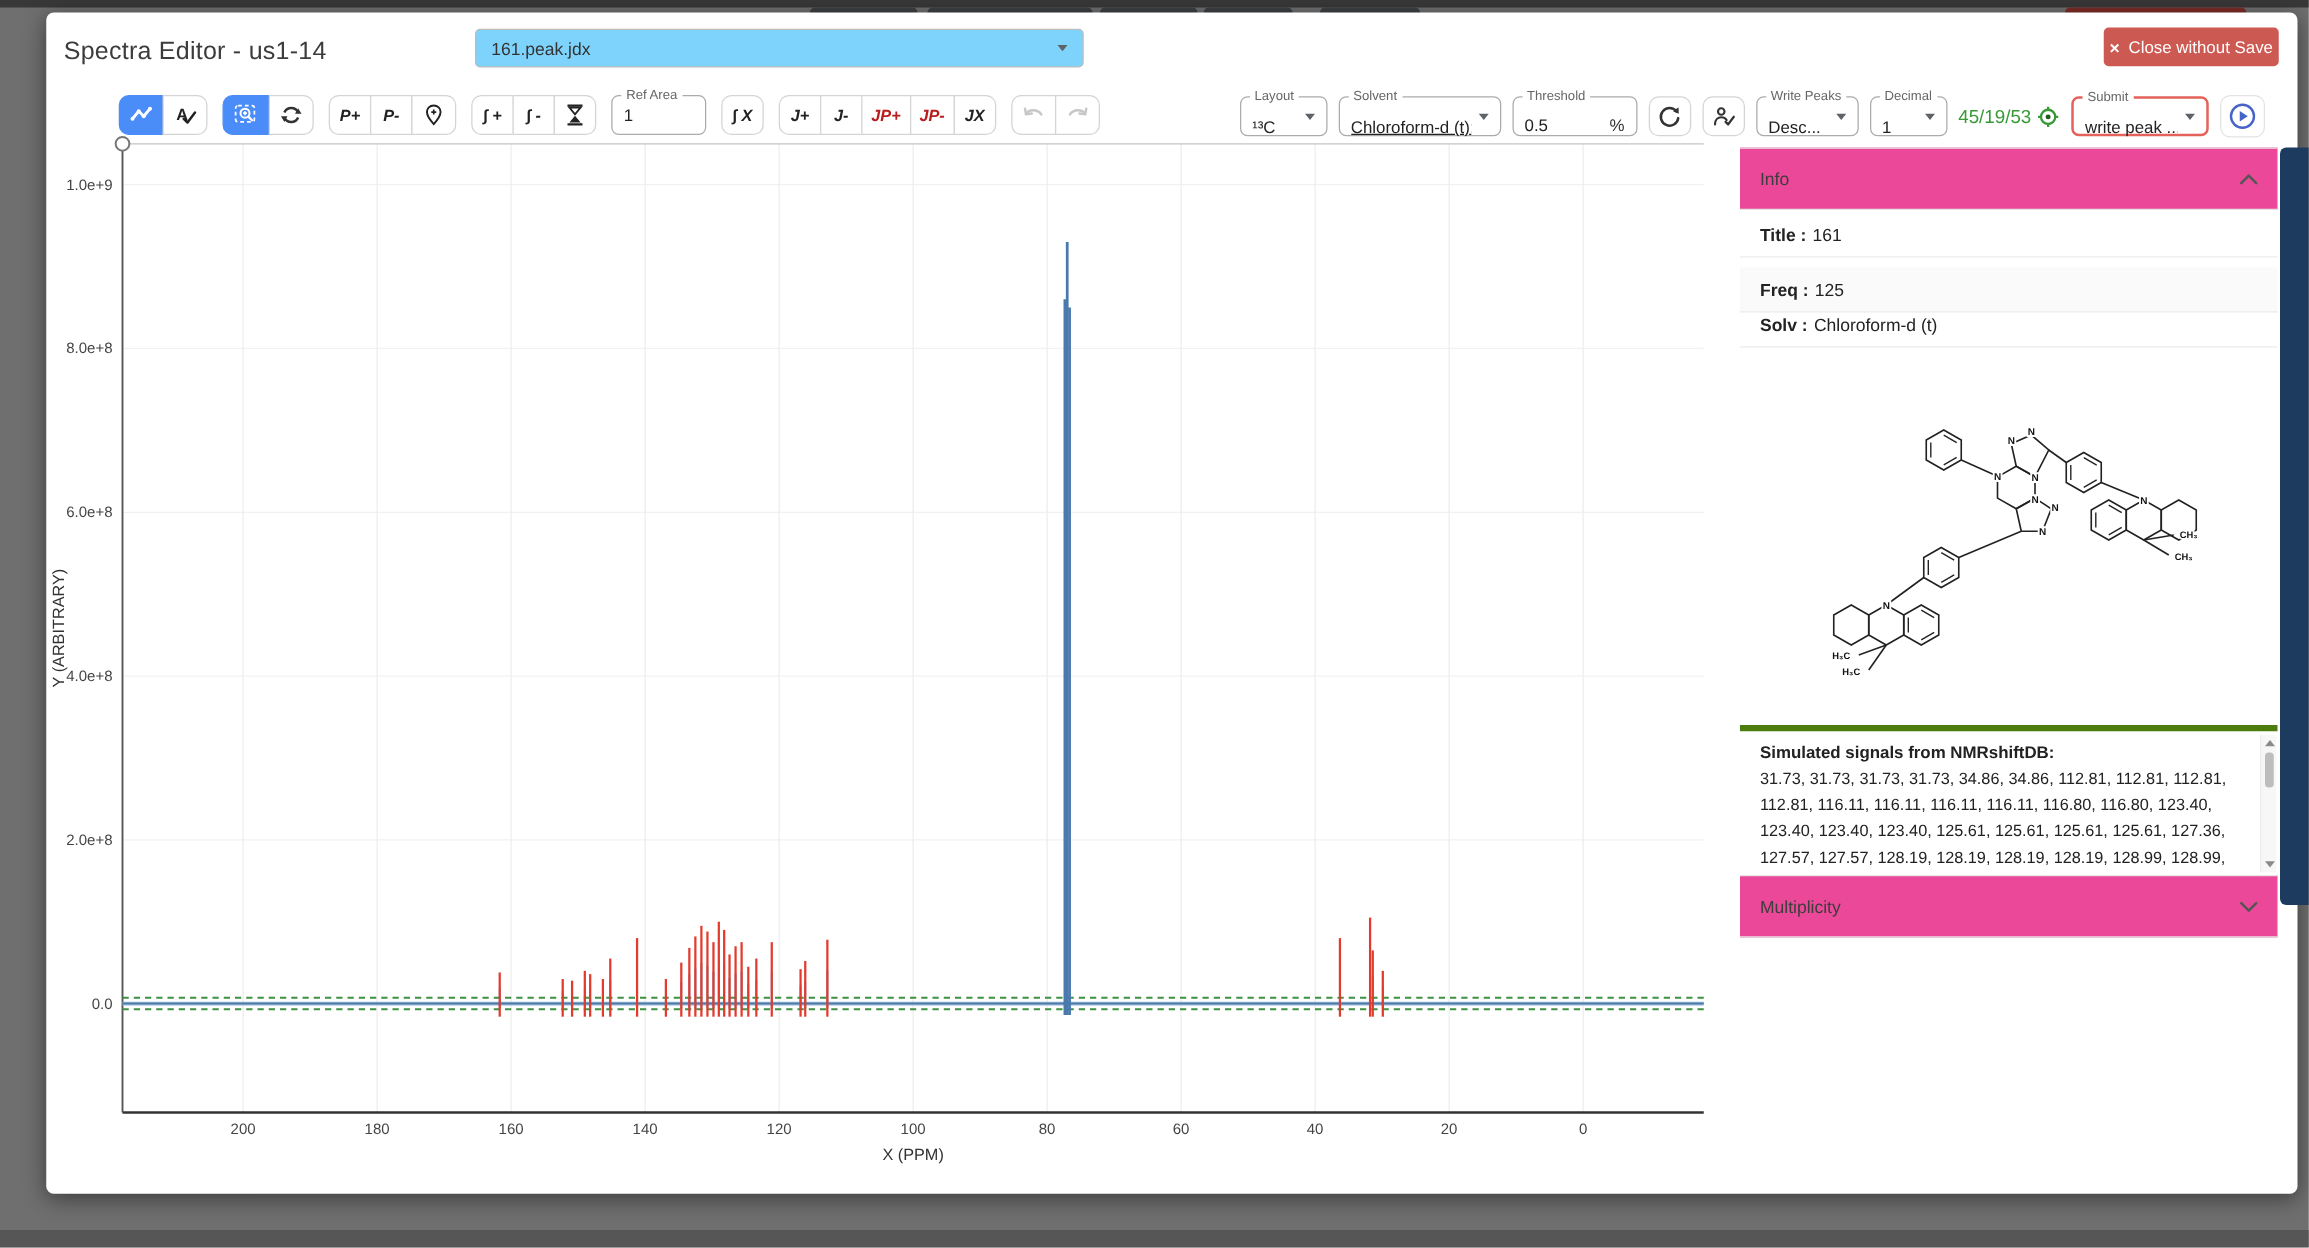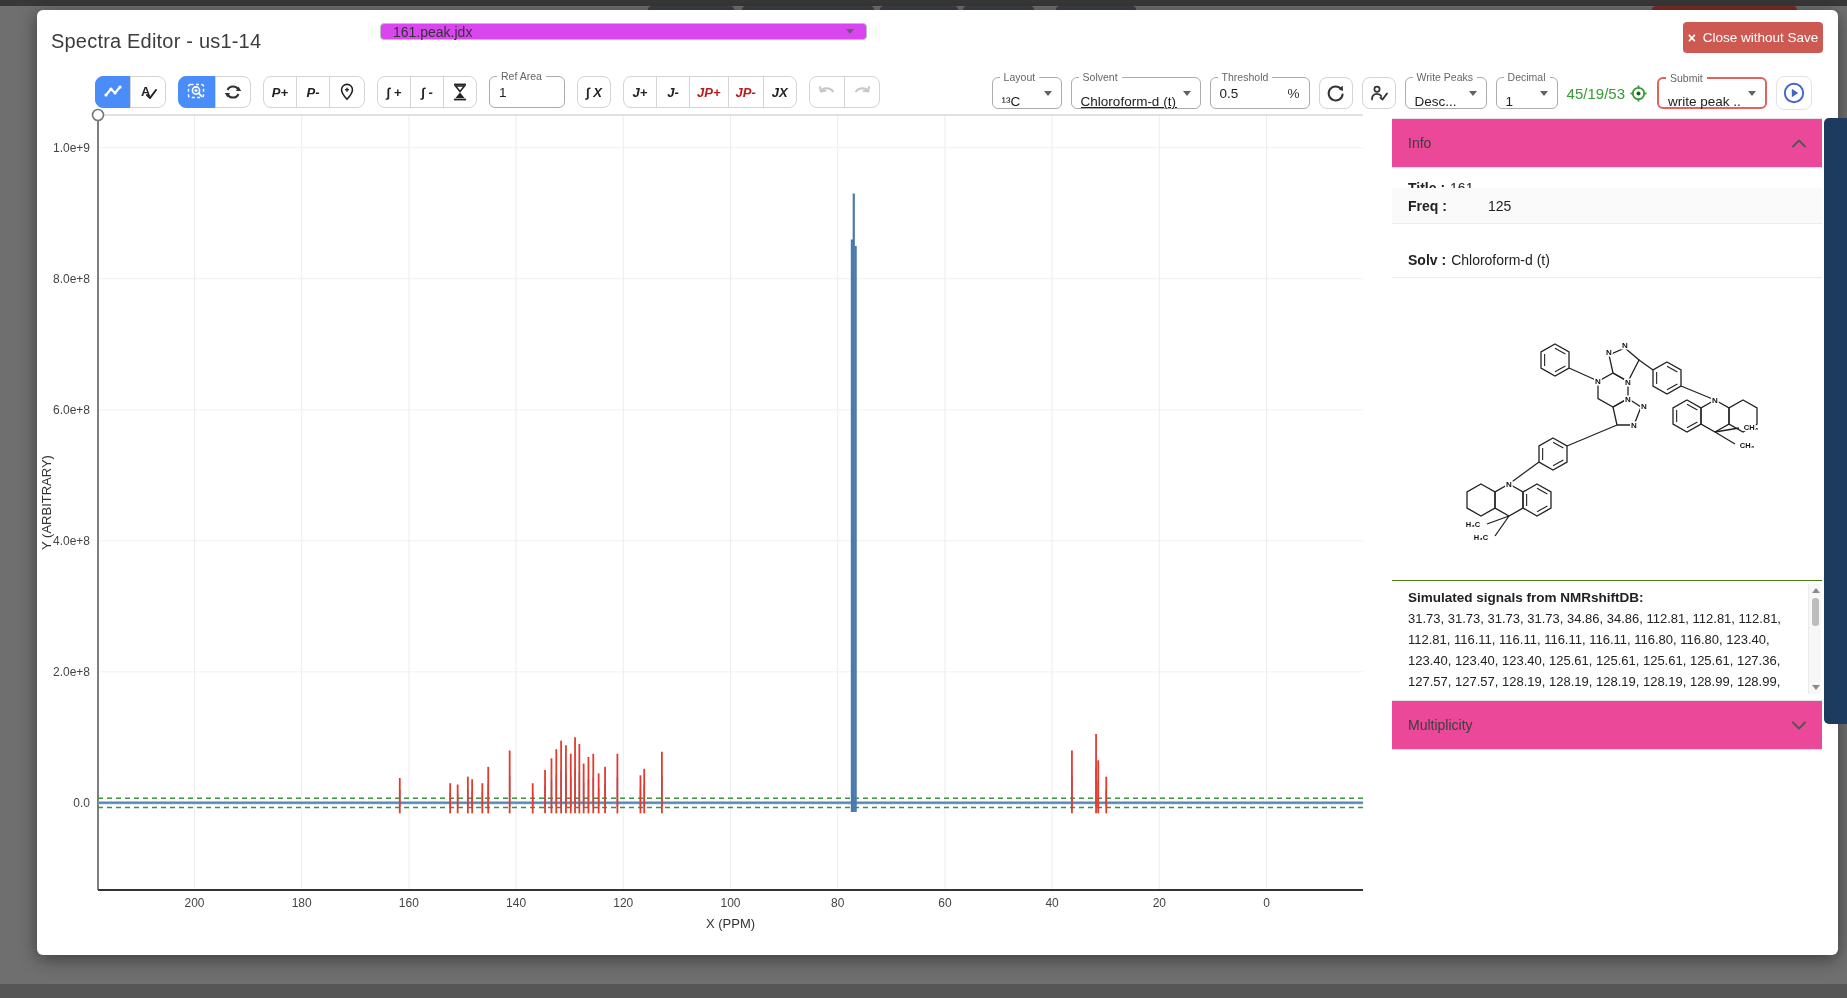--- a/index.html
+++ b/index.html
@@ -12,21 +12,21 @@
   .bg-sliver  { position:absolute; top:6px; height:13px; background:#3d4044; border-radius:4px 4px 0 0; }
   .bg-sliver.red { background:#7c2d28; }
   .bg-bottom  { position:absolute; left:0; top:984px; width:1847px; height:14px; background:#565656; }
   .bg-navy-strip { position:absolute; left:1824px; top:118px; width:23px; height:606px; background:#1d3a5f; border-radius:5px 0 0 5px; }
 
   
   .modal { position:absolute; left:37px; top:10px; width:1801px; height:945px; background:#fff; border-radius:6px; box-shadow:0 4px 18px rgba(0,0,0,.45); }
 
   .page-title { position:absolute; left:14px; top:20px; font-size:20px; color:#3c3c3c; letter-spacing:.2px; }
 
-  .file-select { position:absolute; left:343px; top:13px; width:487px; height:17px; border:1px solid #bdbdbd; border-radius:4px; display:flex; align-items:center; padding:0 12px; font-size:14px; color:#333; cursor:pointer; background:#d946ef; }
+  .file-select { position:absolute; left:343px; top:13px; width:487px; height:31px; border:1px solid #bdbdbd; border-radius:4px; display:flex; align-items:center; padding:0 12px; font-size:14px; color:#333; cursor:pointer; background:#7dd3fc; }
 
   .close-btn { position:absolute; left:1646px; top:12px; width:140px; height:31px; background:#cd5a52; border:none; border-radius:4px; color:#fff; font-size:13.5px; display:flex; align-items:center; justify-content:center; gap:7px; cursor:pointer; }
   .close-btn .x { font-weight:700; font-size:14px; }
 
   
   .toolbar-left  { position:absolute; left:58px; top:66px; display:flex; gap:12px; align-items:flex-start; }
   .toolbar-right { position:absolute; right:26px; top:66px; display:flex; gap:9px; align-items:center; }
   .bgroup { display:flex; }
   .tbtn { height:32px; min-width:34px; padding:0 7px; background:#fff; border:1px solid #d4d4d4; display:flex; align-items:center; justify-content:center; font-style:italic; font-weight:700; font-size:13px; color:#222; cursor:pointer; }
   .bgroup .tbtn + .tbtn { margin-left:-1px; }
@@ -51,21 +51,21 @@
   #spectrum-svg { position:absolute; left:0; top:95px; }
 
   
   .panel { position:absolute; left:1355px; top:108px; width:430px; height:628px; background:#fff; font-size:14px; }
   .acc-header { position:absolute; left:0; width:430px; height:50px; background:#ec4899; border-top:1px solid #e4e4e4; border-bottom:1px solid #e4e4e4; display:flex; align-items:center; padding:0 16px; color:#3d3d3d; cursor:pointer; }
   .acc-header .chev { margin-left:auto; }
   .info-row { position:absolute; left:0; width:430px; height:36px; display:flex; align-items:center; padding:0 16px; border-bottom:1px solid #ececec; color:#222; }
   .info-row b { margin-right:5px; }
   .info-row.alt { background:#fafafa; }
   .mol-box { position:absolute; left:0; top:160px; width:430px; height:300px; display:flex; align-items:center; justify-content:center; }
-  .signals { position:absolute; left:0; top:462px; width:430px; height:119px; border-top:1px solid #4d7c0f; padding:6px 30px 0 16px; overflow:hidden; line-height:21px; color:#222; font-size:13px; }
+  .signals { position:absolute; left:0; top:462px; width:430px; height:119px; border-top:5px solid #4d7c0f; padding:6px 30px 0 16px; overflow:hidden; line-height:21px; color:#222; font-size:13px; }
   .signals .sig-title { font-weight:700; font-size:13.5px; }
   .sbar { position:absolute; right:1px; top:3px; width:13px; height:110px; background:#f7f7f7; border-left:1px solid #ebebeb; }
   .sbar .arr { position:absolute; left:3px; width:0; height:0; border-left:4px solid transparent; border-right:4px solid transparent; }
   .sbar .arr.up { top:4px; border-bottom:5px solid #8a8a8a; }
   .sbar .arr.down { bottom:4px; border-top:5px solid #8a8a8a; }
   .sbar .thumb { position:absolute; left:2.5px; top:14px; width:7px; height:28px; background:#bdbdbd; border-radius:3px; }
 </style>
 </head>
 <body>
 
@@ -206,21 +206,21 @@
     <div class="field" style="width:70px;">
       <label>Layout</label>
       <span class="val">¹³C</span>
       <span class="caret"></span>
     </div>
     <div class="field" style="width:130px;text-decoration:underline;">
       <label>Solvent</label>
       <span class="val">Chloroform-d (t): 7...</span>
       <span class="caret"></span>
     </div>
-    <div class="field" style="width:100px;">
+    <div class="field" style="width:100px;align-items:flex-end;">
       <label>Threshold</label>
       <input style="width: 42px;" value="0.5">
       <span style="margin-left:auto;color:#333;">%</span>
     </div>
     <div class="iconbtn">
       <svg width="20" height="20" viewBox="0 0 20 20">
         <path d="M15.2,6.2 A7,7 0 1 0 16.6,11.5" fill="none" stroke="#333" stroke-width="2" stroke-linecap="round"></path>
         <polygon points="16.8,2.8 17,8 12.4,6" fill="#333"></polygon>
       </svg>
     </div>
@@ -379,21 +379,21 @@
     <div class="acc-header" style="top:0;">
       <span>Info</span>
       <svg class="chev" width="14" height="9" viewBox="0 0 14 9">
         <polyline points="1,7.5 7,1.5 13,7.5" fill="none" stroke="#555" stroke-width="2" stroke-linecap="round" stroke-linejoin="round"></polyline>
       </svg>
     </div>
     <div class="info-row" style="top:52px;">
       <b>Title :</b>
       <span>161</span>
     </div>
-    <div class="info-row alt" style="top:70px;gap:36px;">
+    <div class="info-row alt" style="top:96px;">
       <b>Freq :</b>
       <span>125</span>
     </div>
     <div class="info-row" style="top:124px;">
       <b>Solv :</b>
       <span>Chloroform-d (t)</span>
     </div>
 
     <div class="mol-box">
       <svg id="molecule-svg" width="390" height="300" viewBox="0 0 380 300">

